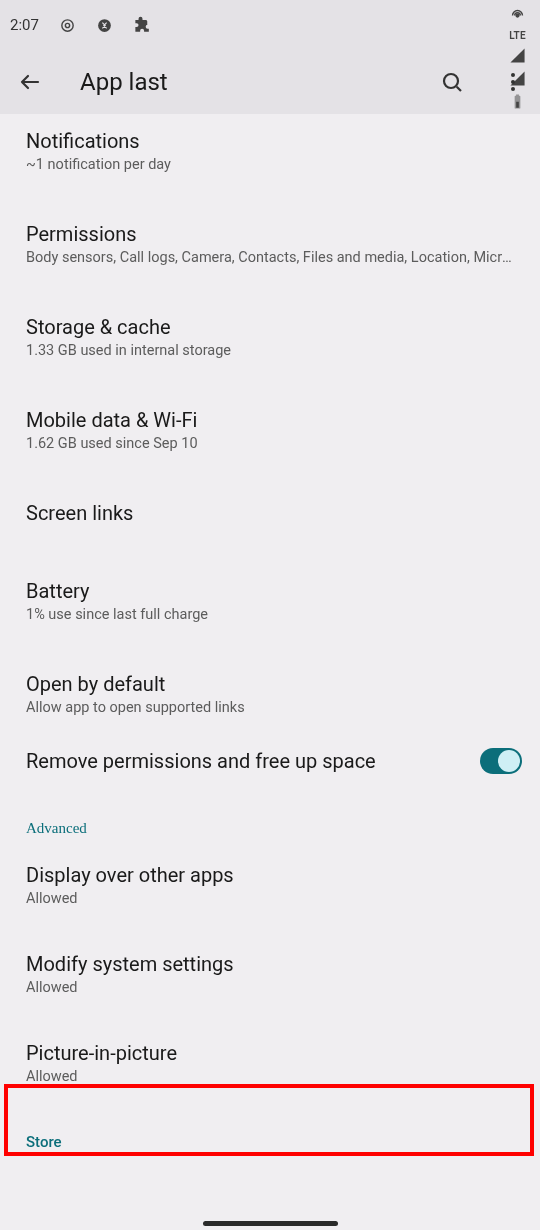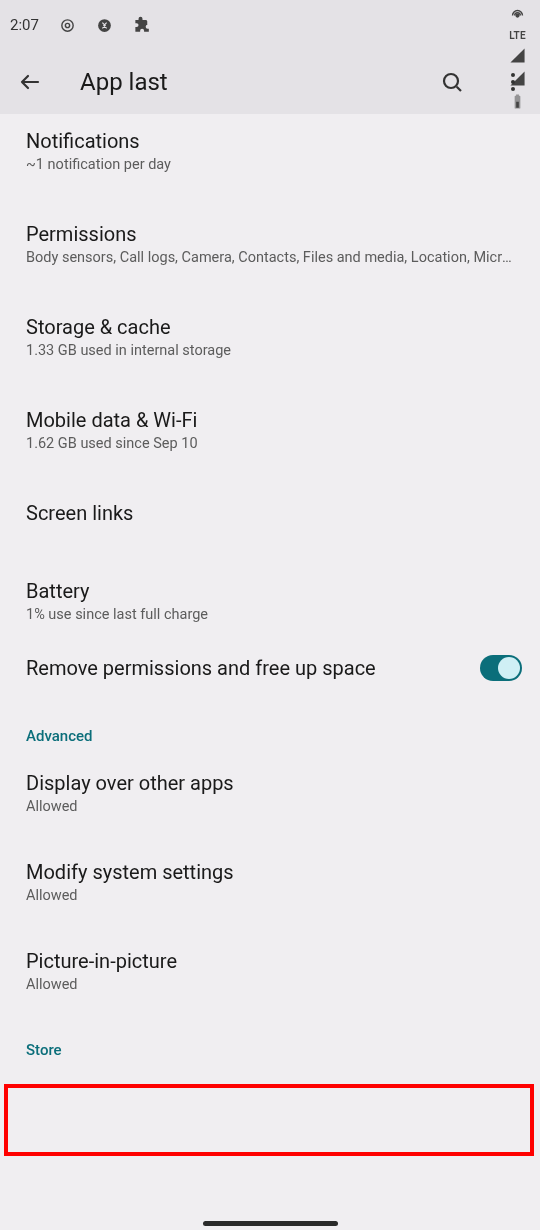--- a/index.html
+++ b/index.html
@@ -144,30 +144,34 @@
 
   <div class="row single" style="padding-top:30px;padding-bottom:22px;">
     <div class="t">Screen links</div>
   </div>
 
   <div class="row" style="padding-top:30px;">
     <div class="t">Battery</div>
     <div class="s">1% use since last full charge</div>
   </div>
 
+  <div class="row" style="padding-top:30px;">
+    <div class="t">Open by default</div>
+    <div class="s">Allow app to open supported links</div>
+  </div>
 
 
   <div class="toggle-row">
     <div class="t">Remove permissions and free up space</div>
     <div class="switch">
       <div class="knob"></div>
     </div>
   </div>
 
-  <div class="sect" style="padding-top:32px;">Advanced</div>
+  <div class="sect" style="padding-top:32px;font-family:Liberation Serif, serif;">Advanced</div>
 
   <div class="row">
     <div class="t">Display over other apps</div>
     <div class="s">Allowed</div>
   </div>
 
   <div class="row" style="padding-top:26px;">
     <div class="t">Modify system settings</div>
     <div class="s">Allowed</div>
   </div>

